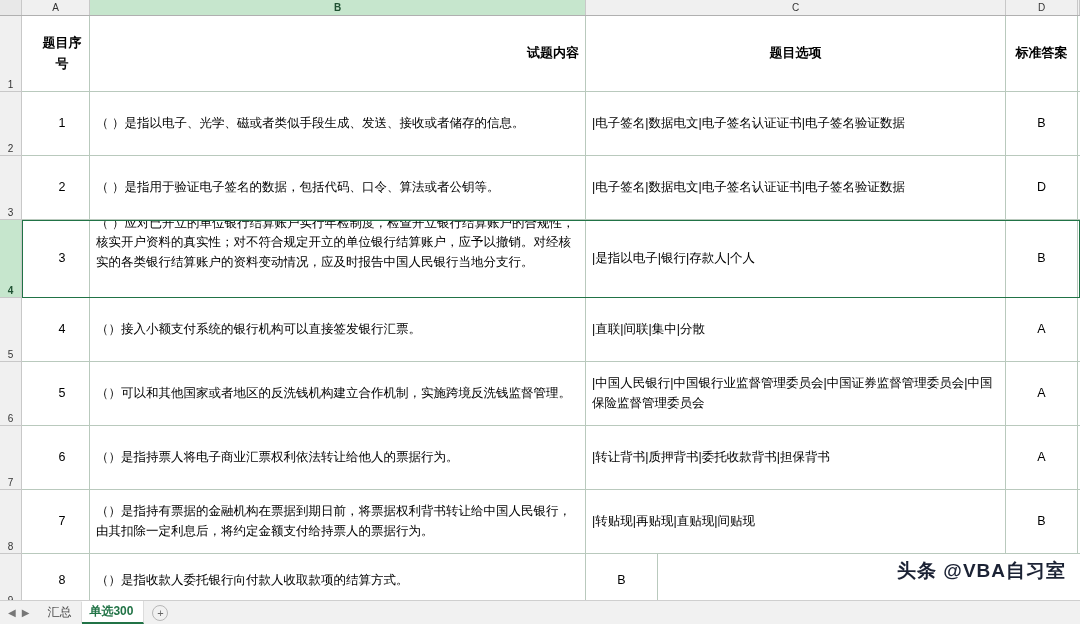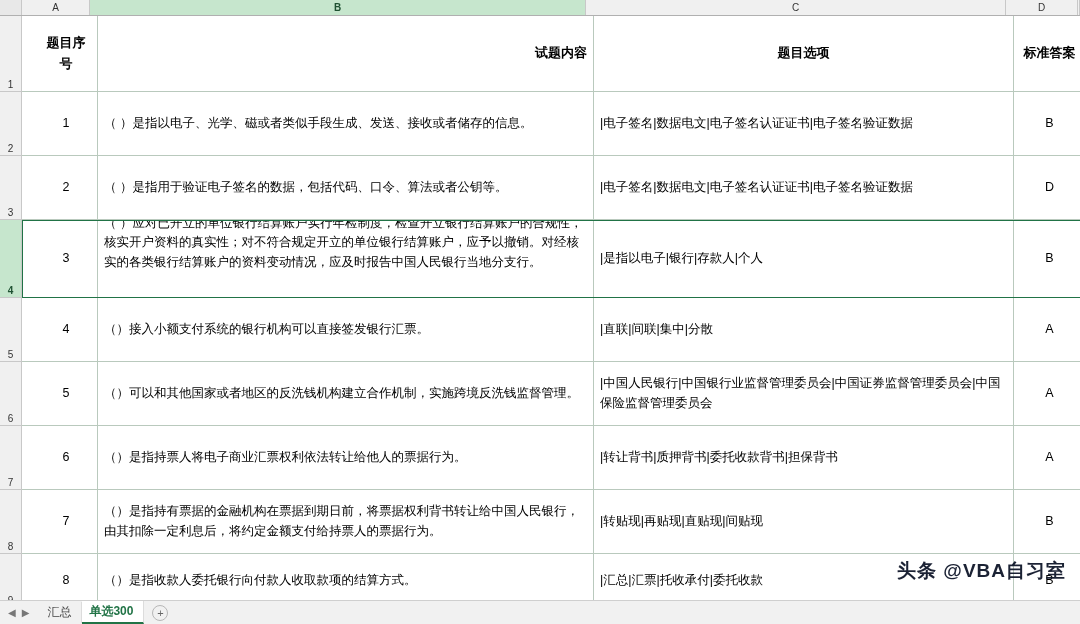--- a/index.html
+++ b/index.html
@@ -72,21 +72,21 @@
   .cell {
     border-right: 1px solid #b9c9bd;
     font-size: 12.5px;
     color: #000;
     line-height: 1.55;
     padding: 4px 6px;
     overflow: hidden;
     display: flex;
     align-items: center;
   }
-  .cell.a { width: 76px; flex: none; justify-content: center; text-align: center; padding-left: 19px; }
+  .cell.a { width: 68px; flex: none; justify-content: center; text-align: center; padding-left: 19px; }
   .cell.b { width: 496px; flex: none; }
   .cell.c { width: 420px; flex: none; }
   .cell.d { width: 72px; flex: none; justify-content: center; text-align: center; border-right: 1px solid #b9c9bd; }
 
   .hdr .cell {
     justify-content: center;
     text-align: center;
     font-weight: bold;
     font-size: 13px;
   }
@@ -294,23 +294,20 @@
           </div>
         <div class="cell d">B</div>
         <div class="tail"></div>
       </div>
 
       <div class="row" style="height:54px">
         <div class="cell a">8</div>
         <div class="cell b">
             <span class="txt">（）是指收款人委托银行向付款人收取款项的结算方式。</span>
           </div>
-        <div class="cell c">
-            <span class="txt">|汇总|汇票|托收承付|委托收款</span>
-          </div>
         <div class="cell d">B</div>
         <div class="tail"></div>
       </div>
 
     </div>
   </div>
 
   <div class="watermark">头条 @VBA自习室</div>
 
   <div class="tabbar">

